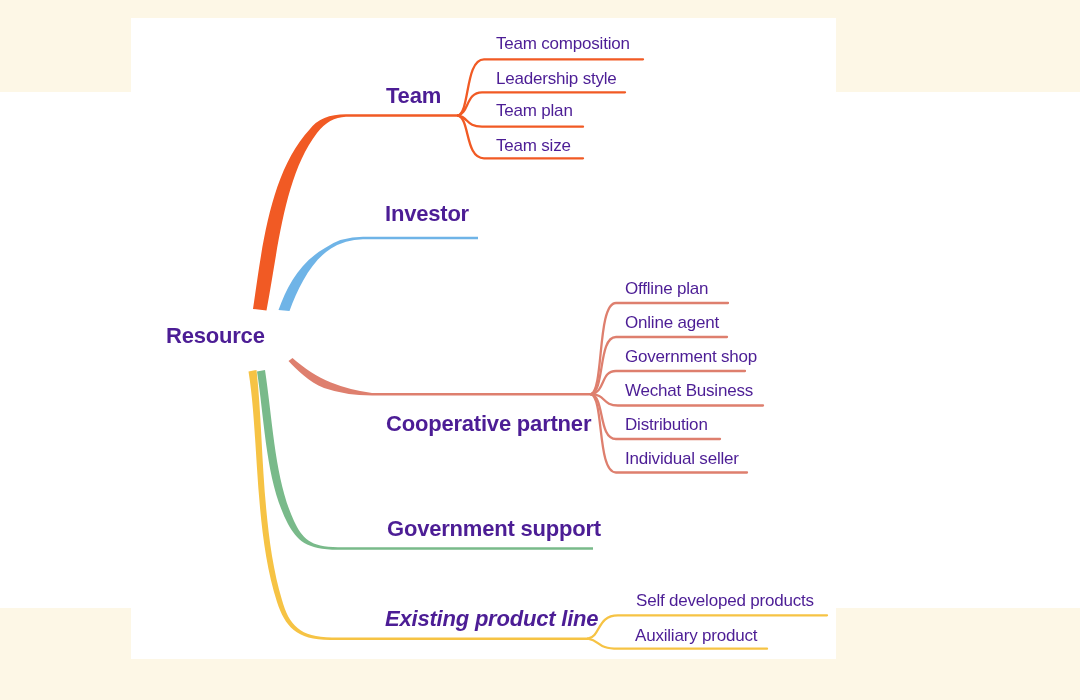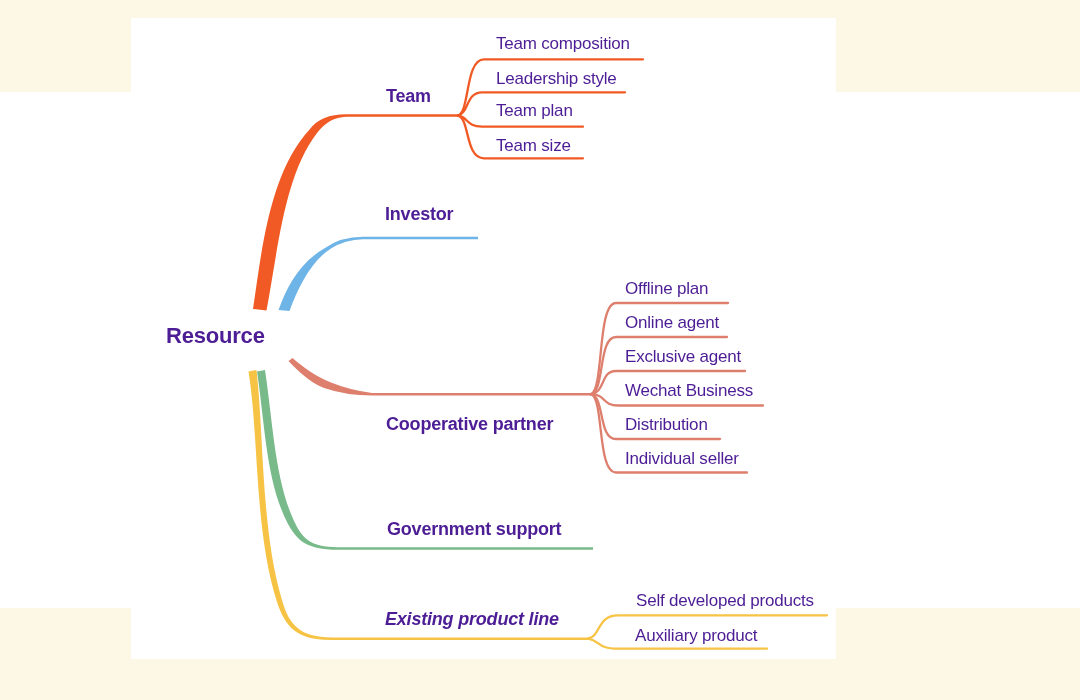--- a/index.html
+++ b/index.html
@@ -12,21 +12,21 @@
   }
   #mapsvg{position:absolute;left:0;top:0;}
   .branch-line{fill:none;stroke-width:2.3;stroke-linecap:round;}
   .label{
     position:absolute;
     color:#4c1d95;
     white-space:nowrap;
     letter-spacing:-0.2px;
   }
   .root-label{font-size:22px;font-weight:bold;line-height:24px;}
-  .main-label{font-size:18px;font-weight:bold;line-height:20px;}
+  .main-label{font-size:22px;font-weight:bold;line-height:20px;}
   .sub-label{font-size:17px;font-weight:normal;line-height:18px;}
 </style>
 </head>
 <body>
 
 <div id="stage">
 
   <svg id="mapsvg" width="1080" height="700" viewBox="0 0 1080 700">
 
     <rect x="0" y="0" width="1080" height="700" fill="#fdf7e6"></rect>
@@ -67,21 +67,21 @@
   <div class="label main-label" style="left:387px;top:519px;text-align:center;">Government support</div>
   <div class="label main-label" style="left:385px;top:609px;font-style:italic;">Existing product line</div>
 
   <div class="label sub-label" style="left:496px;top:35px;">Team composition</div>
   <div class="label sub-label" style="left:496px;top:70px;">Leadership style</div>
   <div class="label sub-label" style="left:496px;top:102px;">Team plan</div>
   <div class="label sub-label" style="left:496px;top:137px;">Team size</div>
 
   <div class="label sub-label" style="left:625px;top:280px;">Offline plan</div>
   <div class="label sub-label" style="left:625px;top:314px;">Online agent</div>
-  <div class="label sub-label" style="left:625px;top:348px;">Exclusive agent</div>
+  <div class="label sub-label" style="left:625px;top:348px;">Government shop</div>
   <div class="label sub-label" style="left:625px;top:382px;">Wechat Business</div>
   <div class="label sub-label" style="left:625px;top:416px;">Distribution</div>
   <div class="label sub-label" style="left:625px;top:450px;">Individual seller</div>
 
   <div class="label sub-label" style="left:636px;top:592px;">Self developed products</div>
   <div class="label sub-label" style="left:635px;top:627px;">Auxiliary product</div>
 
 </div>
 
 </body></html>

